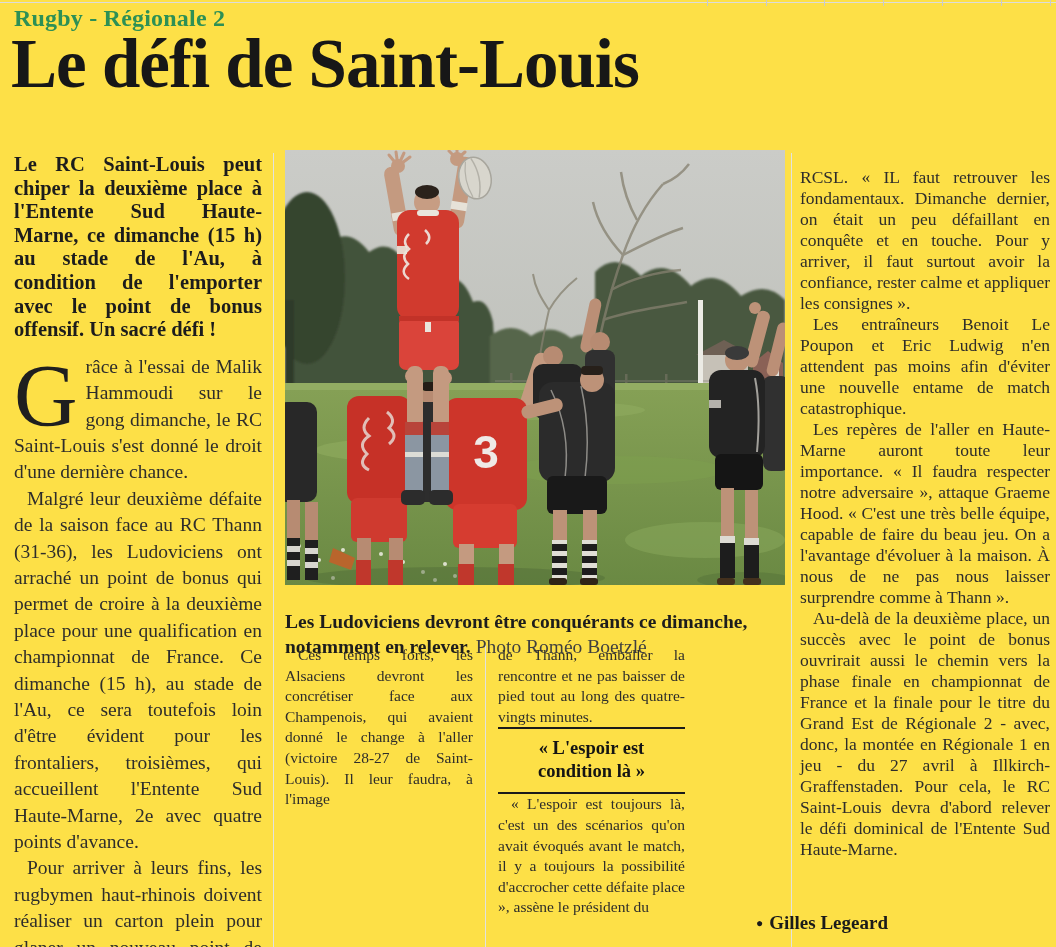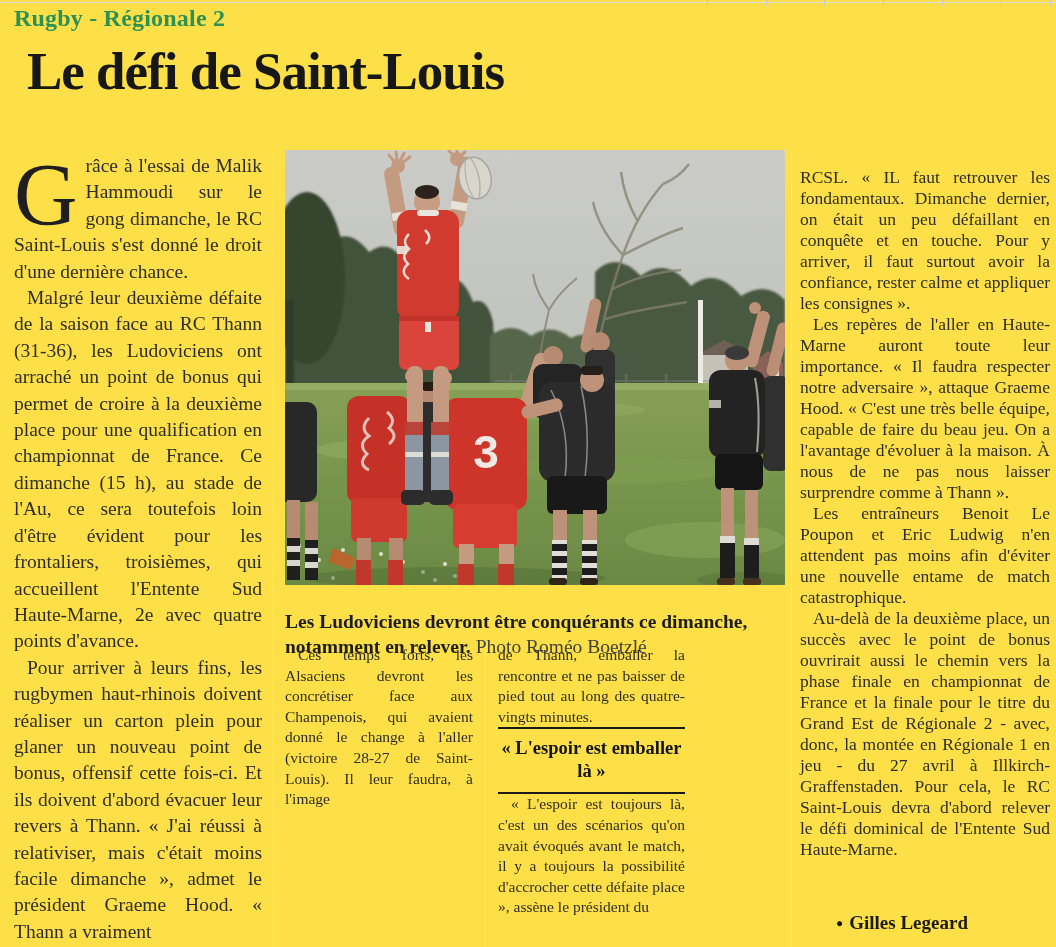--- a/index.html
+++ b/index.html
@@ -1,39 +1,39 @@
 <!DOCTYPE html>
 <html lang="fr"><head>
 <meta charset="utf-8">
 <style>
   html,body{margin:0;padding:0;background:#ffffff;}
   .page{position:relative;width:1056px;height:947px;background:#fde047;overflow:hidden;
         font-family:"Liberation Serif","DejaVu Serif",serif;color:#2e2d2b;}
   .topline{position:absolute;left:0;top:2px;width:1056px;height:1px;background:#dcdcdc;}
   .tick{position:absolute;top:0;width:1px;height:6px;background:#c9c9c9;}
   .kicker{position:absolute;left:14px;top:5px;font-size:24px;font-weight:bold;color:#2d9055;letter-spacing:.2px;}
-  .headline{position:absolute;left:11px;top:28px;margin:16px;font-size:53px;font-weight:bold;color:#171717;
+  .headline{position:absolute;left:11px;top:28px;margin:0;font-size:69px;font-weight:bold;color:#171717;
             letter-spacing:-1px;white-space:nowrap;line-height:1.05;}
   .col{position:absolute;text-align:justify;hyphens:auto;-webkit-hyphens:auto;}
   .col p{margin:0;}
   .ind{text-indent:13px;}
   .col-left{left:14px;top:153px;width:248px;font-size:19.5px;line-height:26.4px;}
   .lede{font-weight:bold;font-size:20.5px;line-height:23.6px;color:#1c1c1c;margin-bottom:12px !important;}
   .dropcap{float:left;font-size:88px;line-height:74px;padding:5px 8px 0 0;color:#1f1f1f;}
   .col-mid1{left:285px;top:645px;width:188px;font-size:15.5px;line-height:20.6px;}
   .col-mid2{left:498px;top:645px;width:187px;font-size:15.5px;line-height:20.6px;}
   .col-right{left:800px;top:167px;width:250px;font-size:17.5px;line-height:21px;}
   .pullquote{margin:14px 0 20px 0;padding:8px 2px 9px 2px;border-top:2px solid #1a1a1a;border-bottom:2px solid #1a1a1a;
              text-align:center;font-weight:bold;font-size:18.5px;line-height:23px;color:#141414;text-indent:0;}
   .photo{position:absolute;left:285px;top:150px;width:500px;height:435px;background:#c7c8c3;overflow:hidden;}
   .photo svg{display:block;}
   .caption{position:absolute;left:285px;top:589px;width:500px;font-size:19.5px;line-height:25.5px;text-align:left;}
   .cap-bold{font-weight:bold;color:#1d1d1d;}
   .cap-credit{color:#3f3f3f;}
-  .byline{position:absolute;left:836px;top:912px;font-size:19px;font-weight:bold;color:#1a1a1a;}
+  .byline{position:absolute;left:756px;top:912px;font-size:19px;font-weight:bold;color:#1a1a1a;}
   .byline .dot{font-size:12px;vertical-align:2px;margin-right:6px;}
   .vrule{position:absolute;width:1px;background:#e2e2e0;}
 </style>
 </head>
 <body>
 
 <div class="page">
 
   <div class="topline"></div>
   <div class="tick" style="left:707px"></div>
@@ -45,20 +45,21 @@
   <div class="tick" style="left:1050px"></div>
 
   <div class="kicker">Rugby - Régionale 2</div>
   <h1 class="headline">Le défi de Saint-Louis</h1>
 
   <div class="vrule" style="left:273px;top:153px;height:794px"></div>
   <div class="vrule" style="left:791px;top:153px;height:794px"></div>
   <div class="vrule" style="left:485px;top:645px;height:302px"></div>
 
   <div class="col col-left">
+    <p class="lede">Le RC Saint-Louis peut chiper la deuxième place à l'Entente Sud Haute-Marne, ce dimanche (15 h) au stade de l'Au, à condition de l'emporter avec le point de bonus offensif. Un sacré défi !</p>
     <p><span class="dropcap">G</span><span>râce à l'essai de Malik Hammoudi sur le gong dimanche, le RC Saint-Louis s'est donné le droit d'une dernière chance.</span></p>
     <p class="ind">Malgré leur deuxième défaite de la saison face au RC Thann (31-36), les Ludoviciens ont arraché un point de bonus qui permet de croire à la deuxième place pour une qualification en championnat de France. Ce dimanche (15 h), au stade de l'Au, ce sera toutefois loin d'être évident pour les frontaliers, troisièmes, qui accueillent l'Entente Sud Haute-Marne, 2e avec quatre points d'avance.</p>
     <p class="ind">Pour arriver à leurs fins, les rugbymen haut-rhinois doivent réaliser un carton plein pour glaner un nouveau point de bonus, offensif cette fois-ci. Et ils doivent d'abord évacuer leur revers à Thann. « J'ai réussi à relativiser, mais c'était moins facile dimanche », admet le président Graeme Hood. « Thann a vraiment</p>
   </div>
 
   <div class="photo">
     <svg width="500" height="435" viewBox="0 0 500 435" xmlns="http://www.w3.org/2000/svg">
       <defs>
         <linearGradient id="skyg" x1="0" y1="0" x2="0" y2="1">
           <stop offset="0" stop-color="#cbccc8"></stop>
@@ -286,26 +287,26 @@
   </div>
 
   <p class="caption"><span class="cap-bold">Les Ludoviciens devront être conquérants ce dimanche, notamment en relever.</span> <span class="cap-credit">Photo Roméo Boetzlé</span></p>
 
   <div class="col col-mid1">
     <p class="ind">Ces temps forts, les Alsaciens devront les concrétiser face aux Champenois, qui avaient donné le change à l'aller (victoire 28-27 de Saint-Louis). Il leur faudra, à l'image</p>
   </div>
 
   <div class="col col-mid2">
     <p>de Thann, emballer la rencontre et ne pas baisser de pied tout au long des quatre-vingts minutes.</p>
-    <p class="pullquote">« L'espoir est emballer là »</p>
+    <p class="pullquote">« L'espoir est condition là »</p>
     <p class="ind">« L'espoir est toujours là, c'est un des scénarios qu'on avait évoqués avant le match, il y a toujours la possibilité d'accrocher cette défaite place », assène le président du</p>
   </div>
 
   <div class="col col-right">
     <p>RCSL. « IL faut retrouver les fondamentaux. Dimanche dernier, on était un peu défaillant en conquête et en touche. Pour y arriver, il faut surtout avoir la confiance, rester calme et appliquer les consignes ».</p>
+    <p class="ind">Les entraîneurs Benoit Le Poupon et Eric Ludwig n'en attendent pas moins afin d'éviter une nouvelle entame de match catastrophique.</p>
     <p class="ind">Les repères de l'aller en Haute-Marne auront toute leur importance. « Il faudra respecter notre adversaire », attaque Graeme Hood. « C'est une très belle équipe, capable de faire du beau jeu. On a l'avantage d'évoluer à la maison. À nous de ne pas nous laisser surprendre comme à Thann ».</p>
-    <p class="ind">Les entraîneurs Benoit Le Poupon et Eric Ludwig n'en attendent pas moins afin d'éviter une nouvelle entame de match catastrophique.</p>
     <p class="ind">Au-delà de la deuxième place, un succès avec le point de bonus ouvrirait aussi le chemin vers la phase finale en championnat de France et la finale pour le titre du Grand Est de Régionale 2 - avec, donc, la montée en Régionale 1 en jeu - du 27 avril à Illkirch-Graffenstaden. Pour cela, le RC Saint-Louis devra d'abord relever le défi dominical de l'Entente Sud Haute-Marne.</p>
   </div>
 
   <div class="byline"><span class="dot">●</span><span>Gilles Legeard</span></div>
 
 </div>
 
 </body></html>

